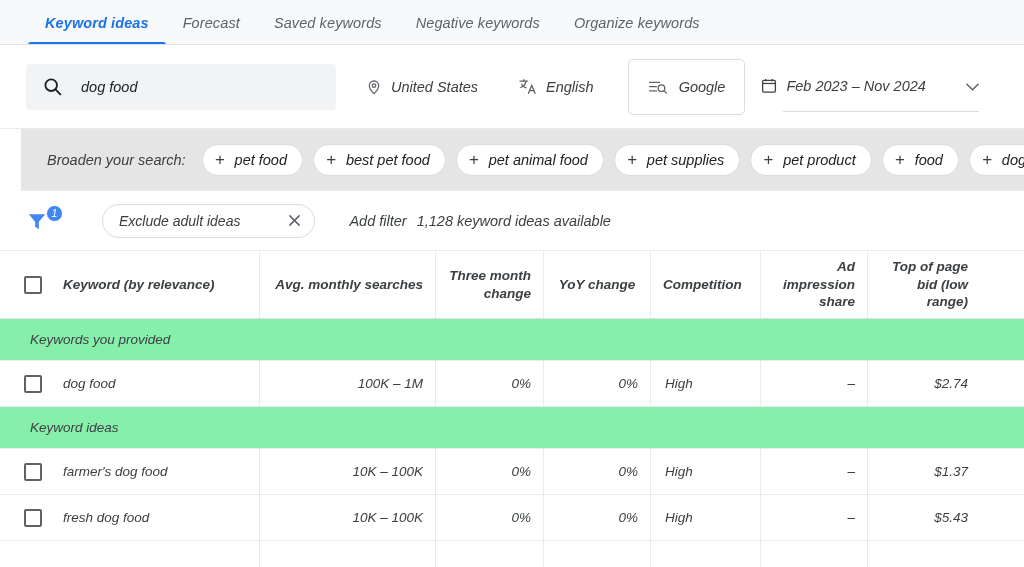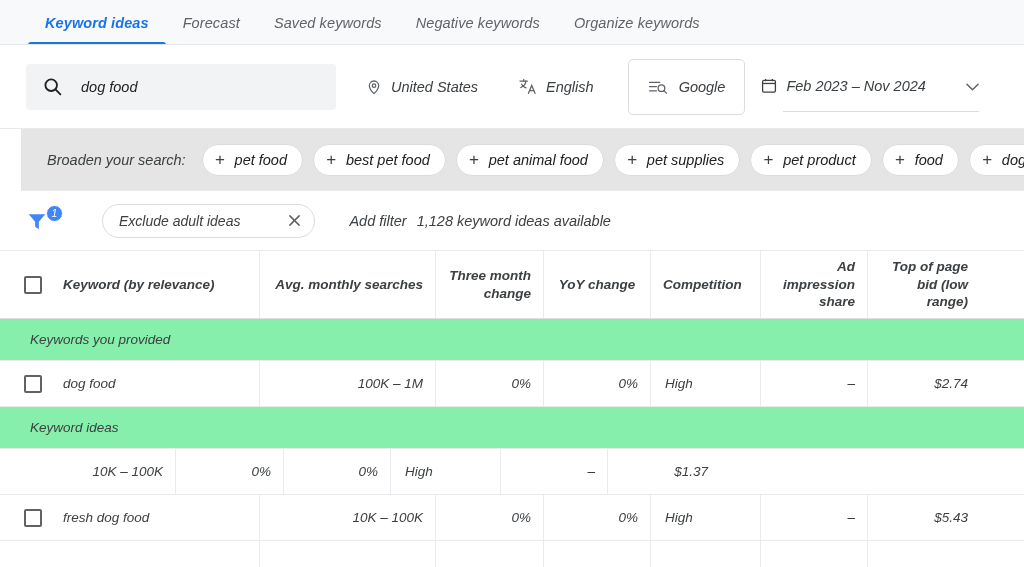--- a/index.html
+++ b/index.html
@@ -449,20 +449,24 @@
       <div class="td comp col-comp">High</div>
       <div class="td col-ais">–</div>
       <div class="td last col-bid">$2.74</div>
     </div>
 
     <div class="section-row">
       <span>Keyword ideas</span>
     </div>
 
     <div class="trow">
+      <div class="td left kw col-kw">
+        <span class="chk"></span>
+        <span>farmer's dog food</span>
+      </div>
       <div class="td col-avg">10K – 100K</div>
       <div class="td col-3m">0%</div>
       <div class="td col-yoy">0%</div>
       <div class="td comp col-comp">High</div>
       <div class="td col-ais">–</div>
       <div class="td last col-bid">$1.37</div>
     </div>
 
     <div class="trow">
       <div class="td left kw col-kw">

